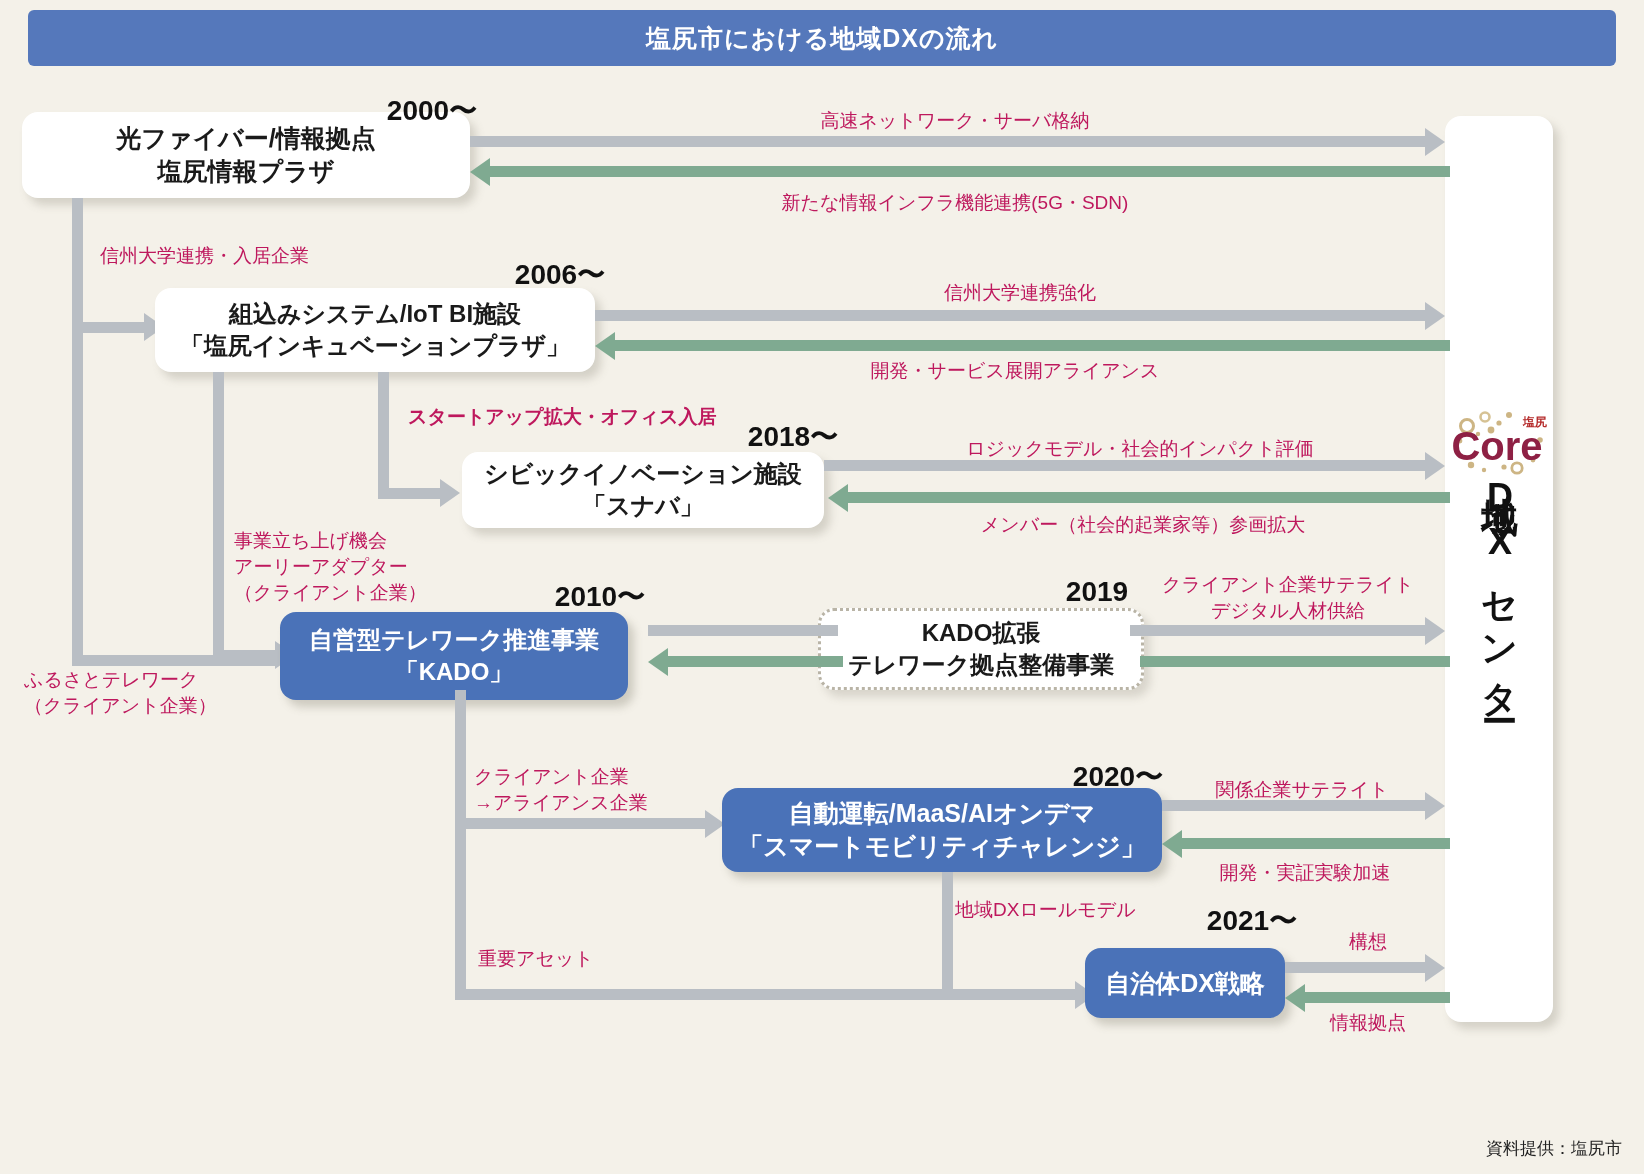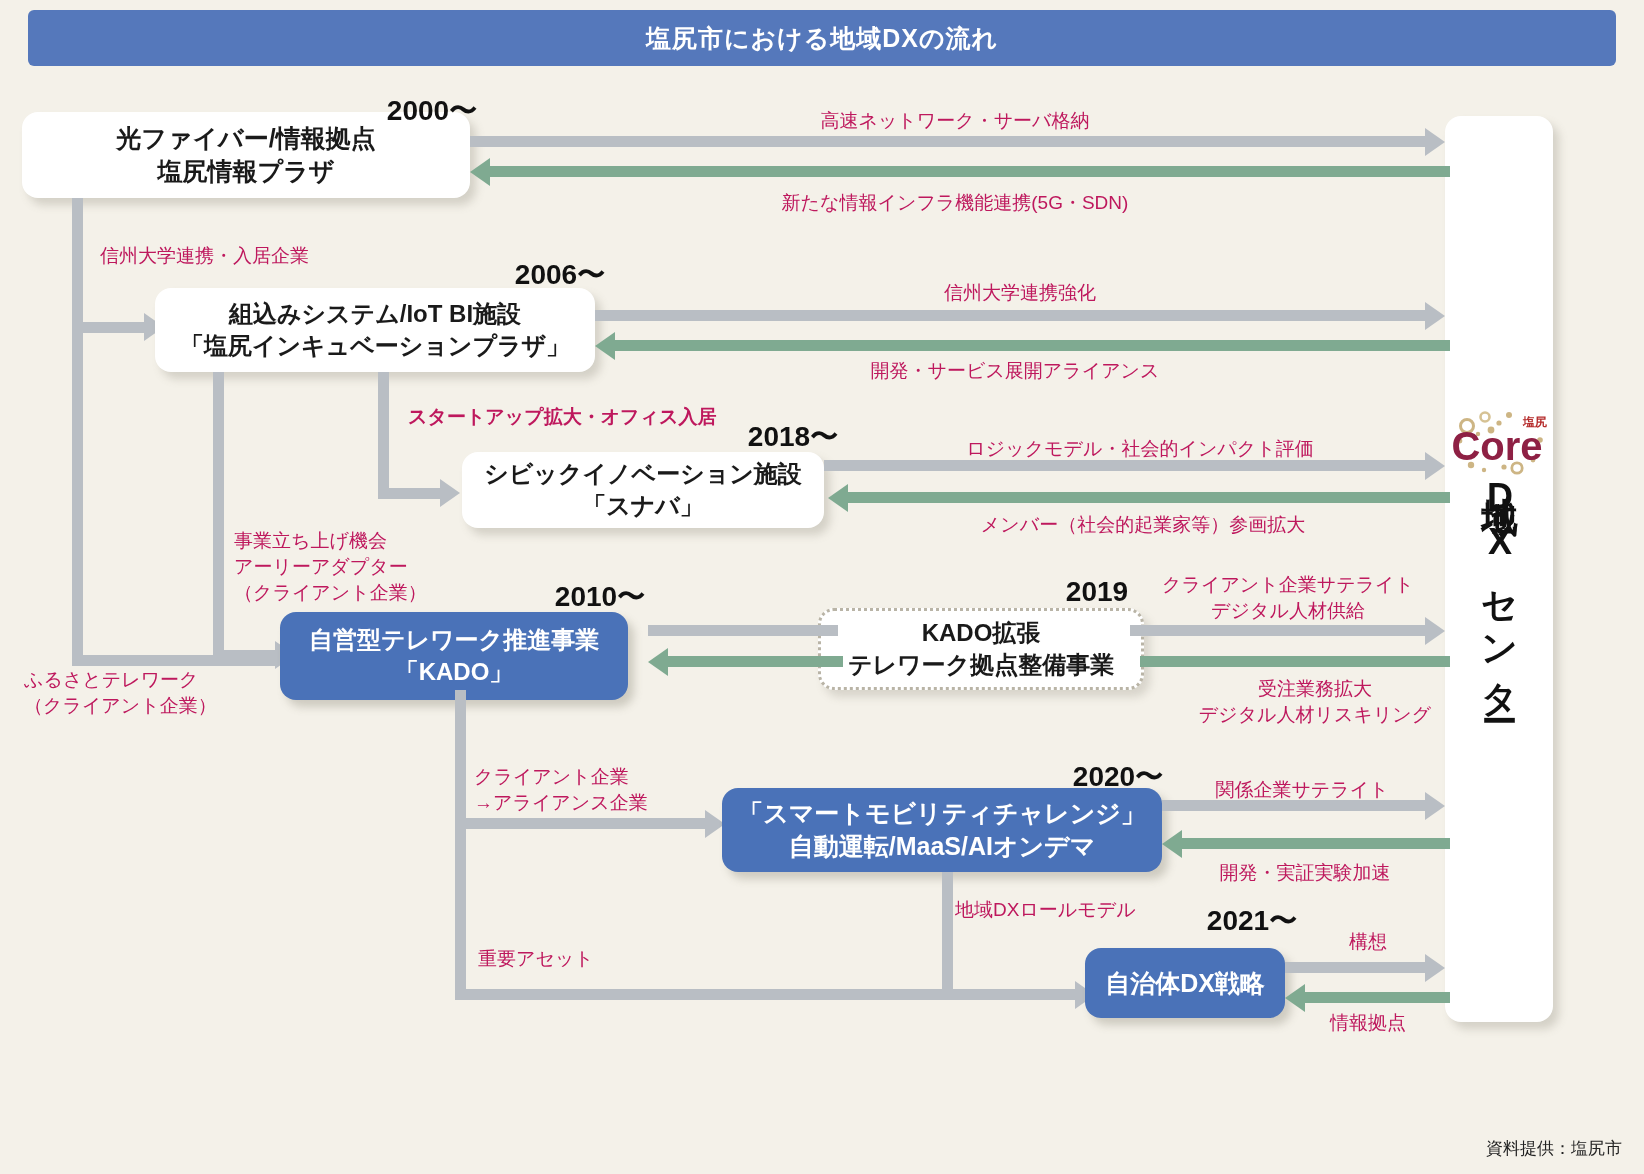--- a/index.html
+++ b/index.html
@@ -199,41 +199,37 @@
   <div class="ahead ahead-l" style="left:648px;top:648px;"></div>
 
   <div class="bar bar-h grey" style="left:1130px;top:625px;width:295px;"></div>
   <div class="ahead ahead-r" style="left:1425px;top:617px;"></div>
   <div class="lbl c" style="left:1288px;top:572px;text-align:center;">
     <span>クライアント企業サテライト</span><br>
     <span>デジタル人材供給</span>
   </div>
 
   <div class="bar bar-h green" style="left:1140px;top:656px;width:310px;"></div>
-  <div class="lbl c" style="left:1315px;top:676px;text-align:center;">
-    <span>受注業務拡大</span><br>
-    <span>デジタル人材リスキリング</span>
-  </div>
 
   <div class="bar bar-v grey" style="left:455px;top:690px;height:310px;"></div>
 
   <div class="bar bar-h grey" style="left:455px;top:818px;width:260px;"></div>
   <div class="ahead ahead-r k" style="left:705px;top:810px;"></div>
   <div class="lbl" style="left:474px;top:764px;">
     <span>クライアント企業</span><br>
     <span>→アライアンス企業</span>
   </div>
 
   <div class="bar bar-h grey" style="left:455px;top:989px;width:630px;"></div>
   <div class="ahead ahead-r k" style="left:1075px;top:981px;"></div>
   <div class="lbl" style="left:478px;top:946px;">重要アセット</div>
 
   <div class="node blue" style="left:722px;top:788px;width:440px;height:84px;font-size:25px;">
+    <span class="ln">自動運転/MaaS/AIオンデマ</span>
     <span class="ln">「スマートモビリティチャレンジ」</span>
-    <span class="ln">自動運転/MaaS/AIオンデマ</span>
   </div>
   <div class="yr" style="left:1118px;top:758px;">2020〜</div>
 
   <div class="bar bar-h grey" style="left:1162px;top:800px;width:263px;"></div>
   <div class="ahead ahead-r" style="left:1425px;top:792px;"></div>
   <div class="lbl c" style="left:1302px;top:777px;">関係企業サテライト</div>
 
   <div class="bar bar-h green" style="left:1182px;top:838px;width:268px;"></div>
   <div class="ahead ahead-l" style="left:1162px;top:830px;"></div>
   <div class="lbl c" style="left:1305px;top:860px;">開発・実証実験加速</div>

